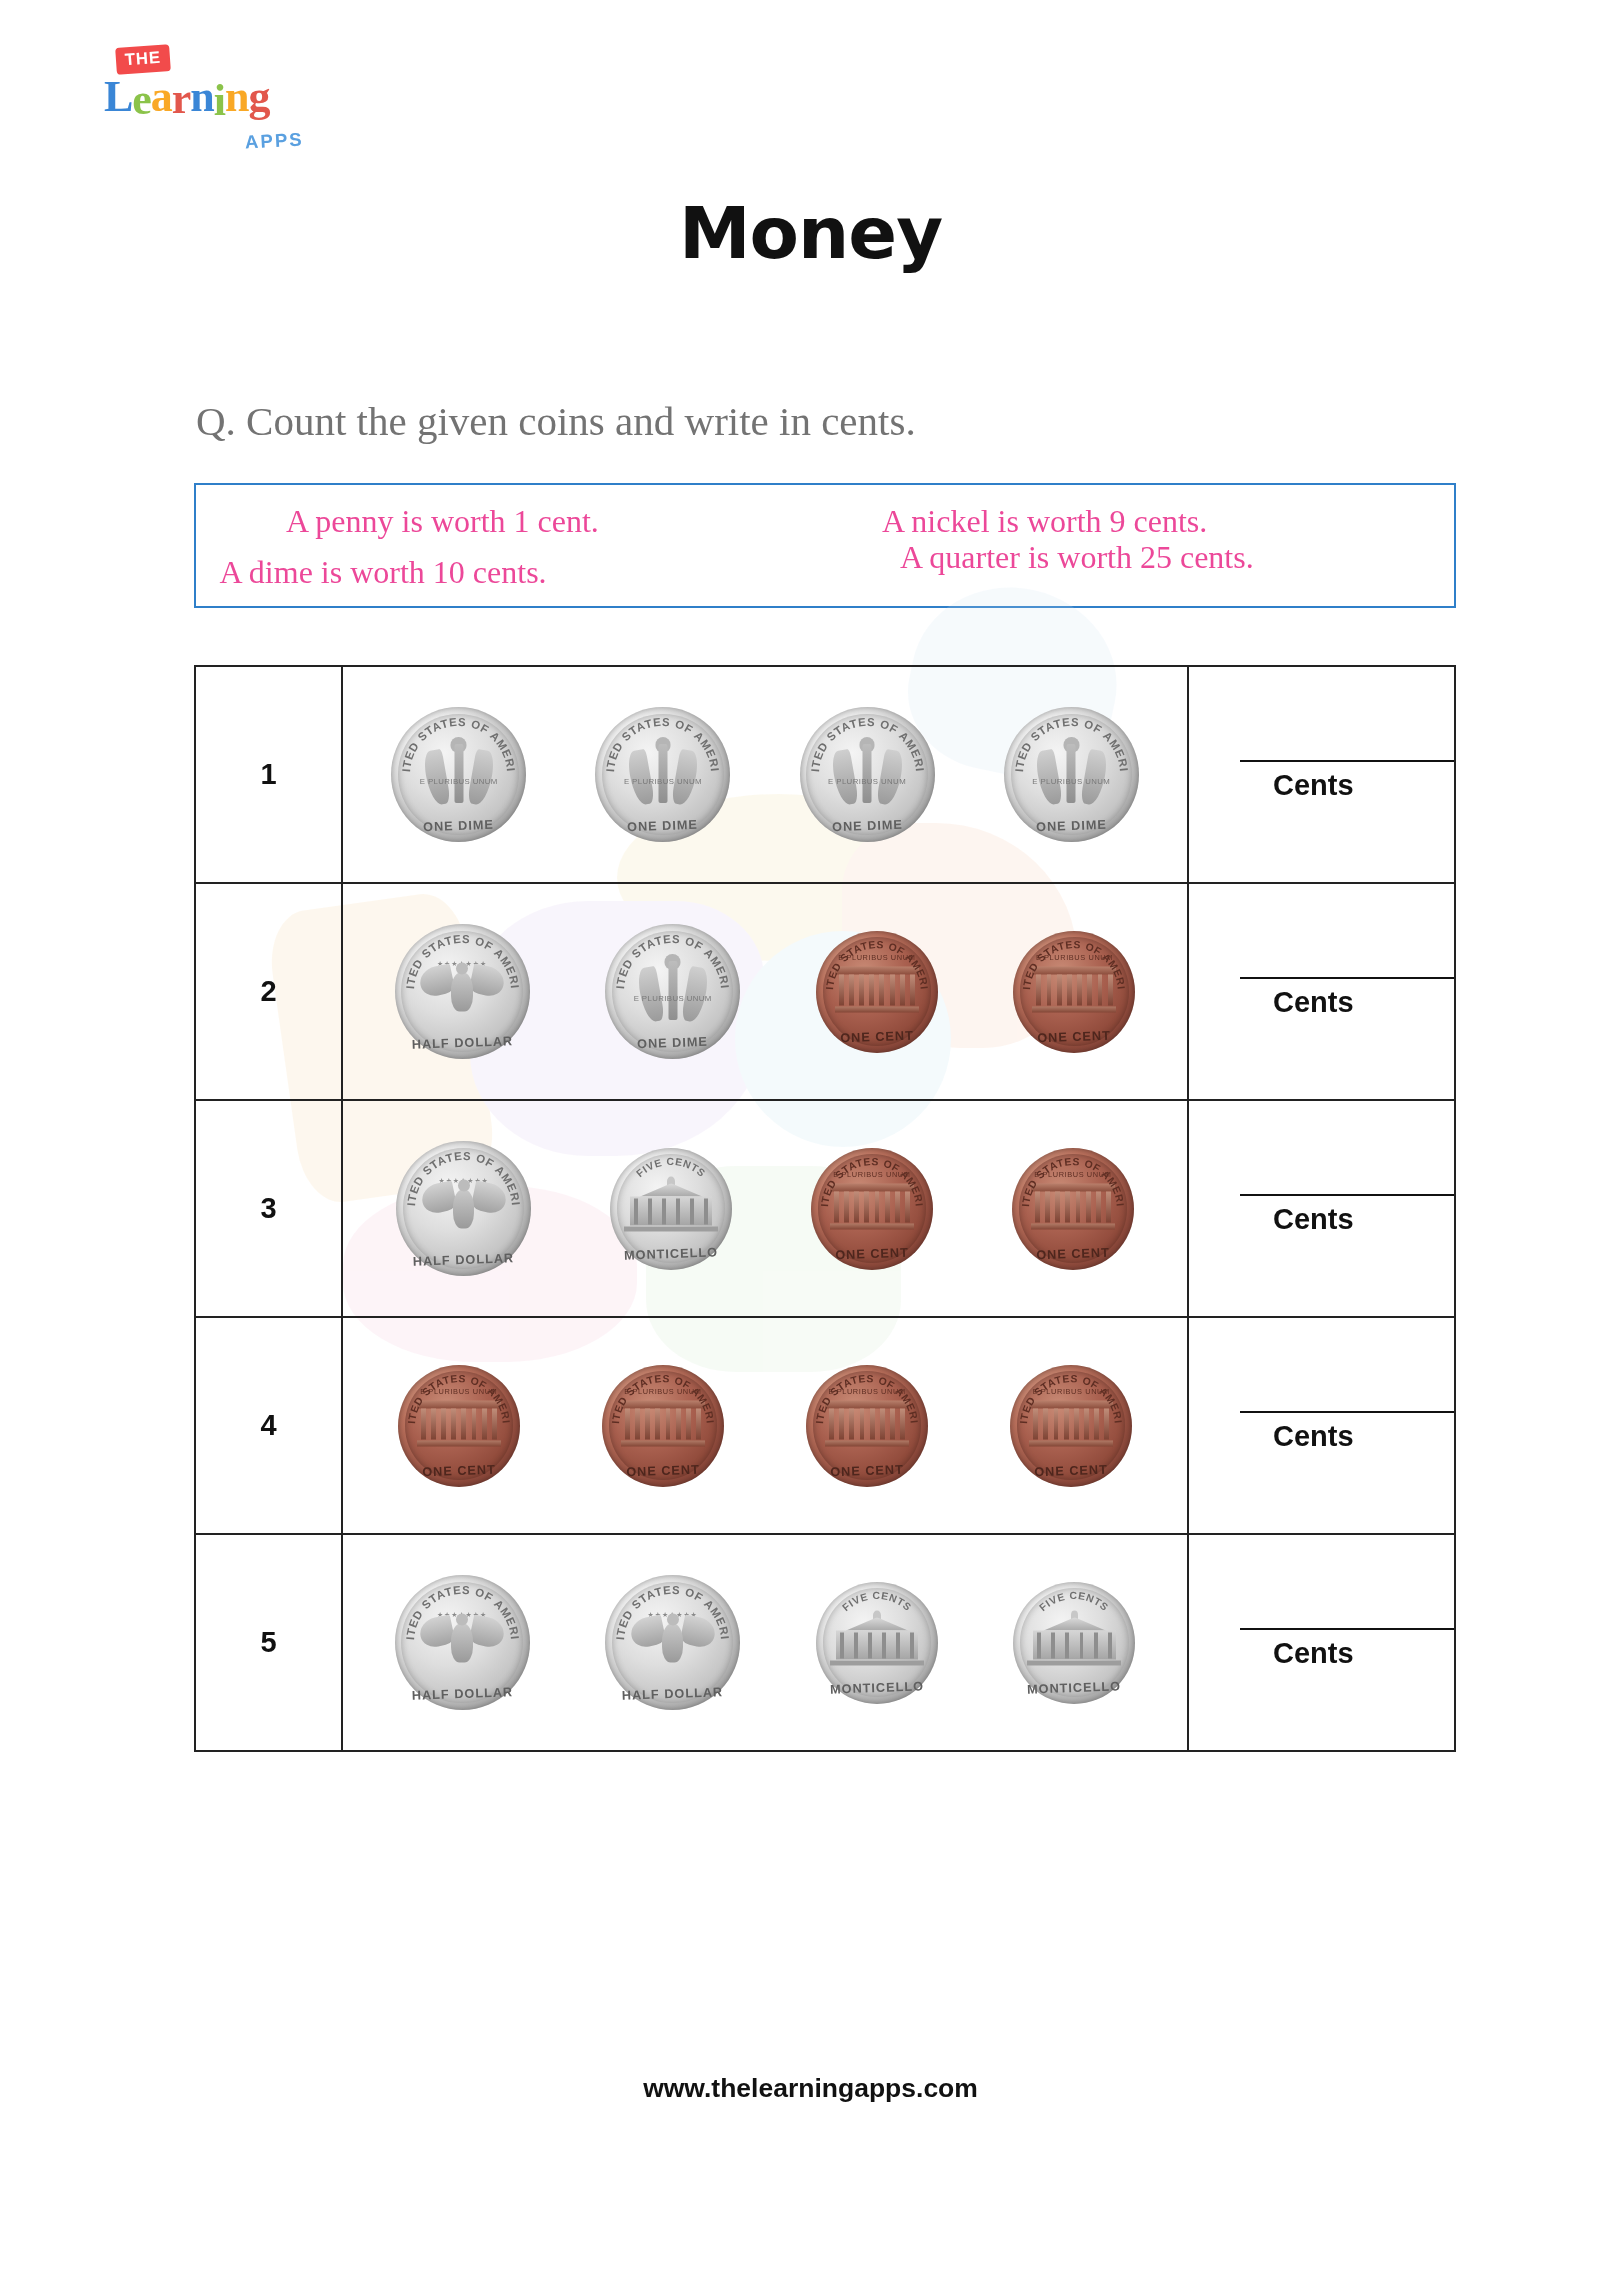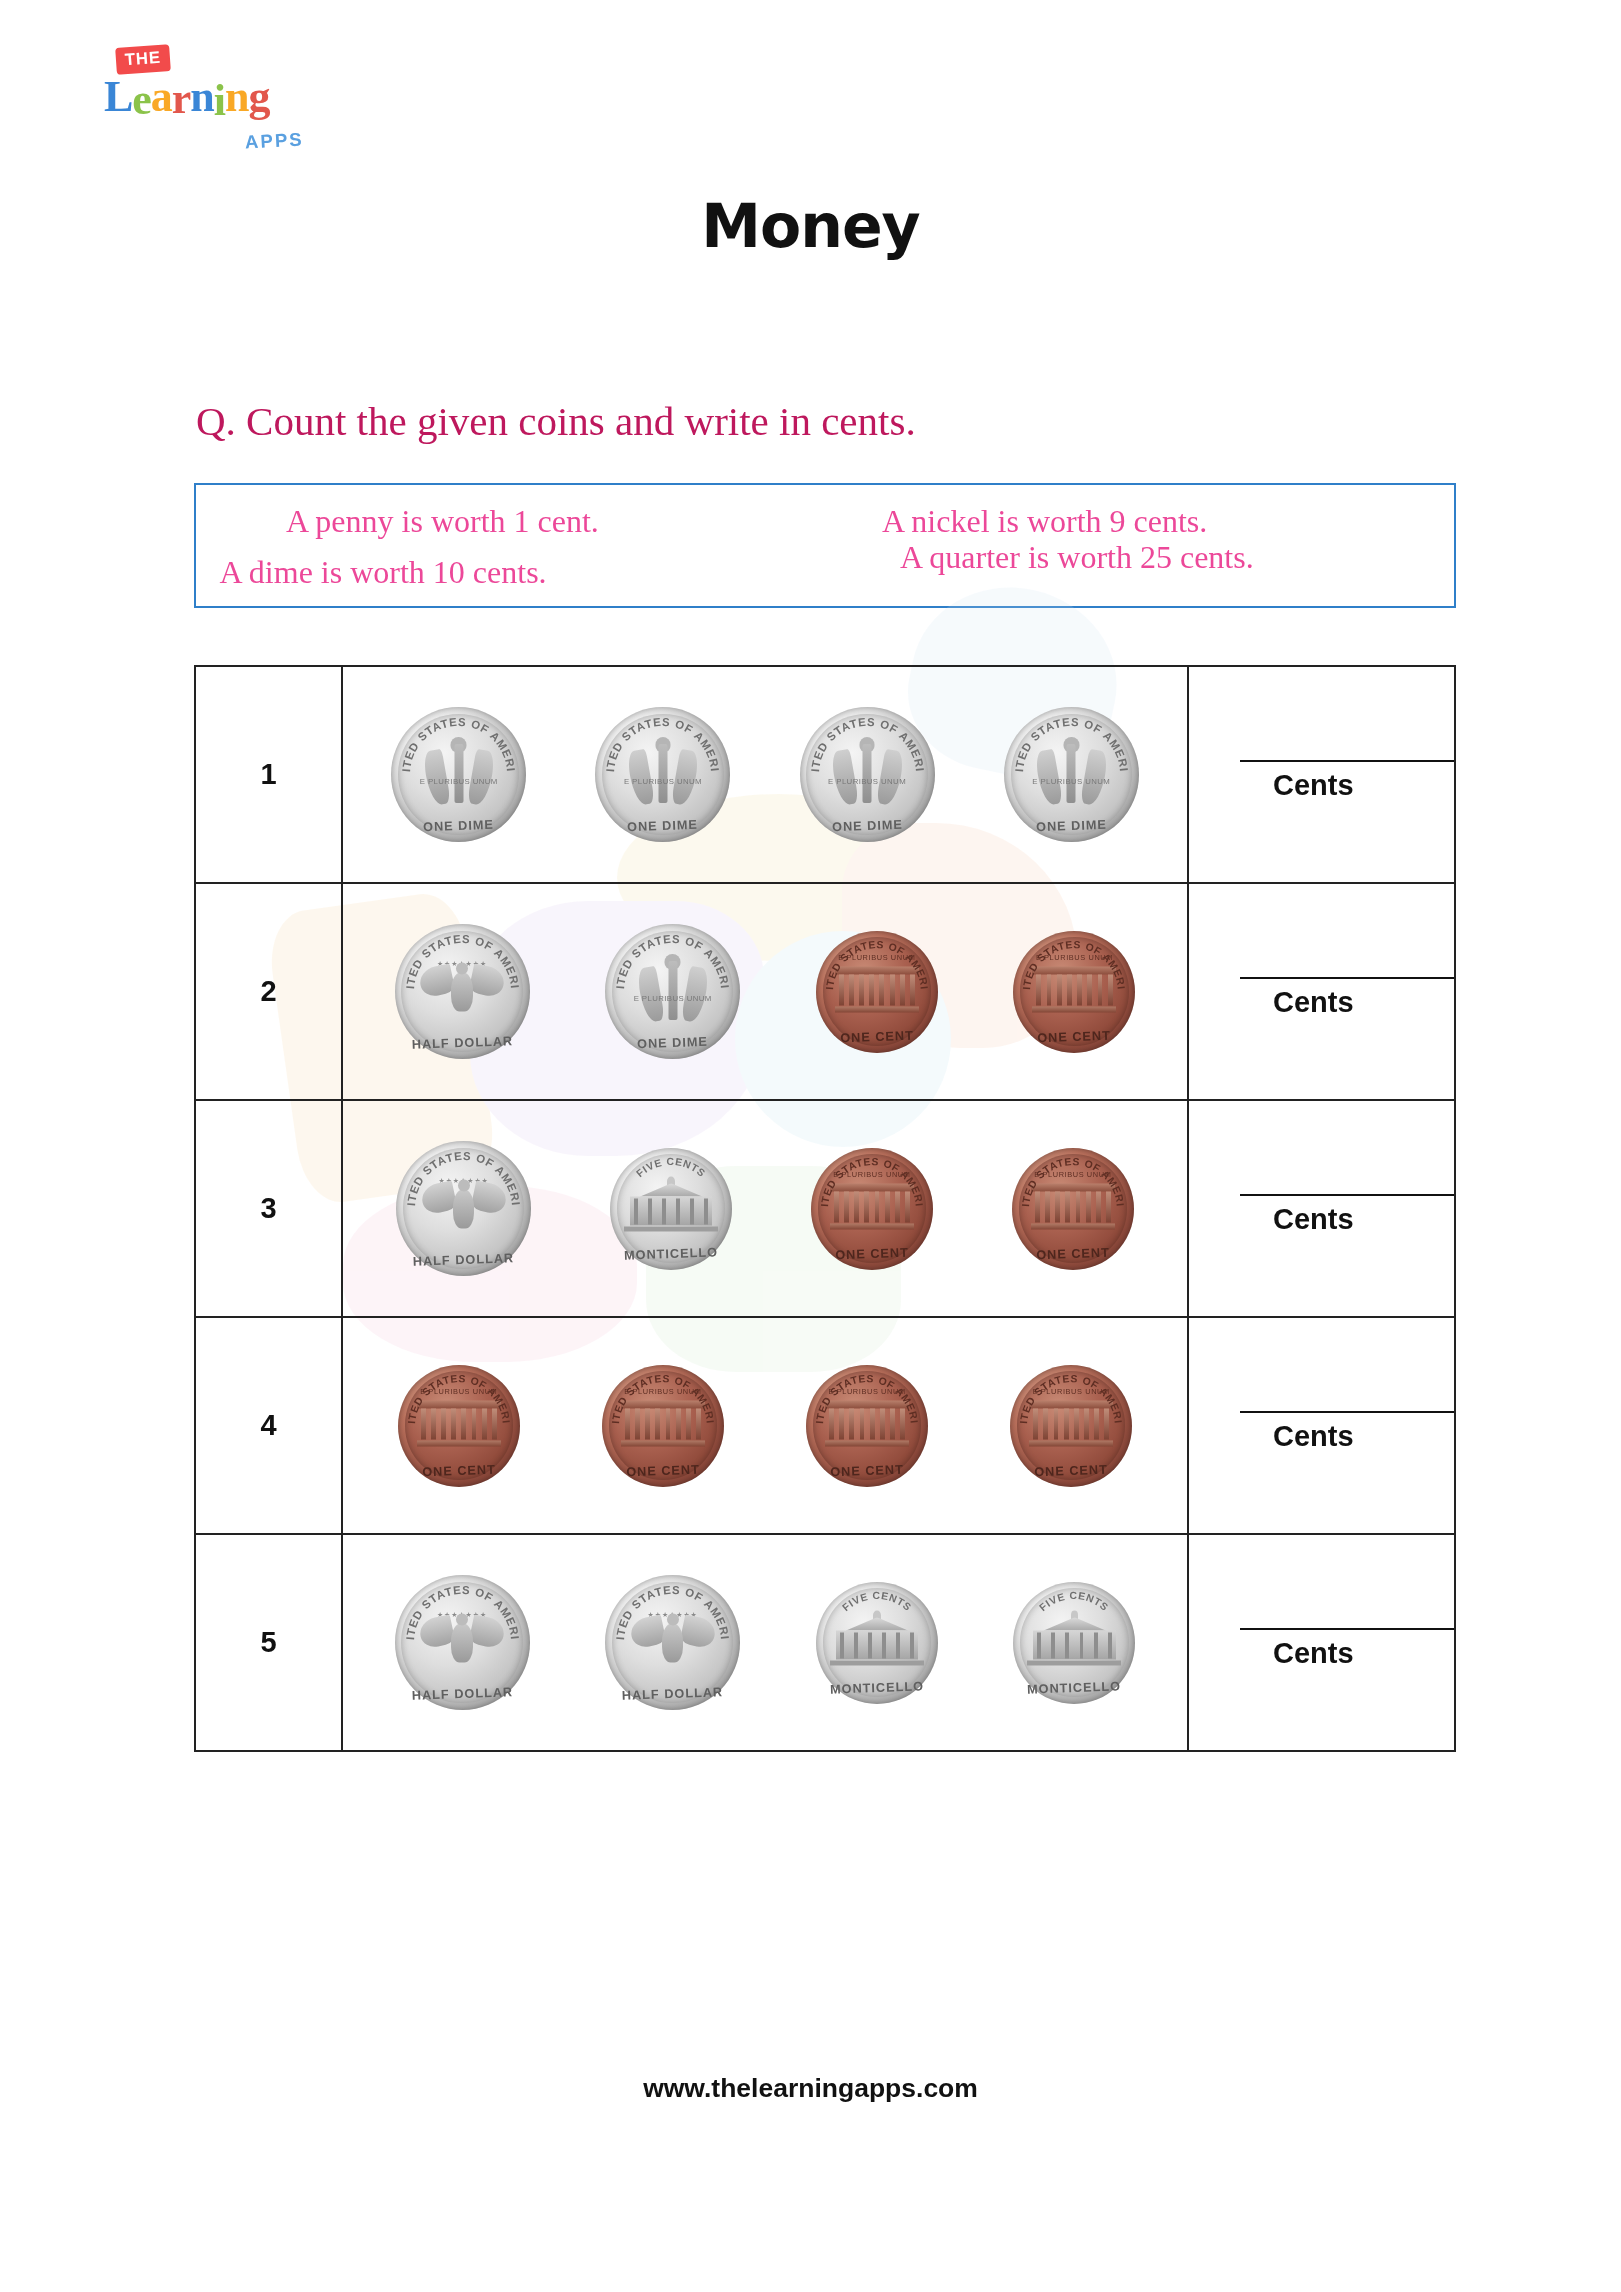--- a/index.html
+++ b/index.html
@@ -70,32 +70,32 @@
 
   
   .title {
     position: absolute;
     left: 0;
     top: 191px;
     width: 100%;
     text-align: center;
     font-family: "DejaVu Sans", sans-serif;
     font-weight: bold;
-    font-size: 60px;
+    font-size: 72px;
     color: #111111;
     letter-spacing: -1px;
   }
 
   
   .question {
     position: absolute;
     left: 196px;
     top: 397px;
     font-size: 41px;
-    color: #be185d;
+    color: #737373;
   }
 
   
   .infobox {
     position: absolute;
     left: 194px;
     top: 483px;
     width: 1262px;
     height: 125px;
     border: 2.9px solid #2f7fc9;

